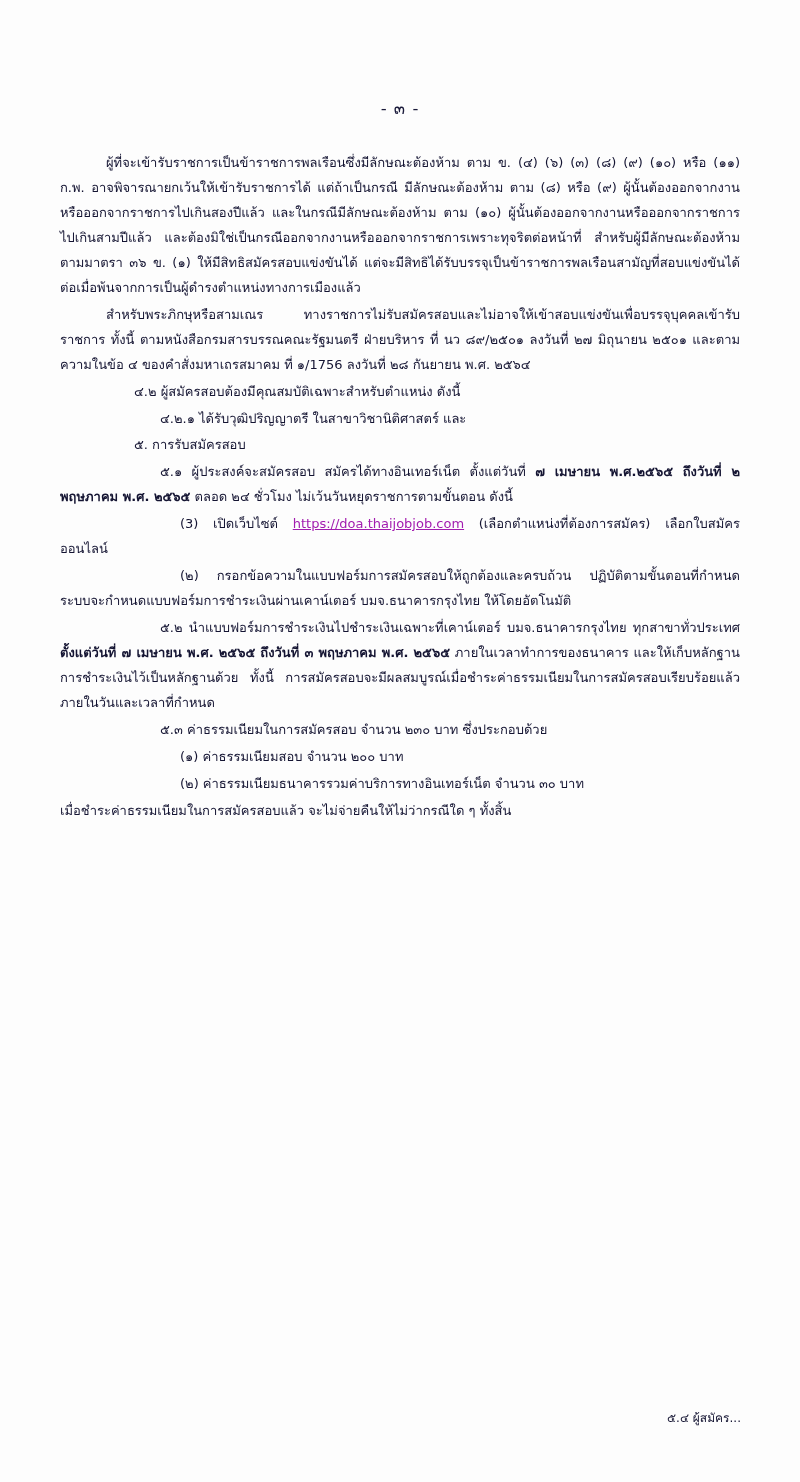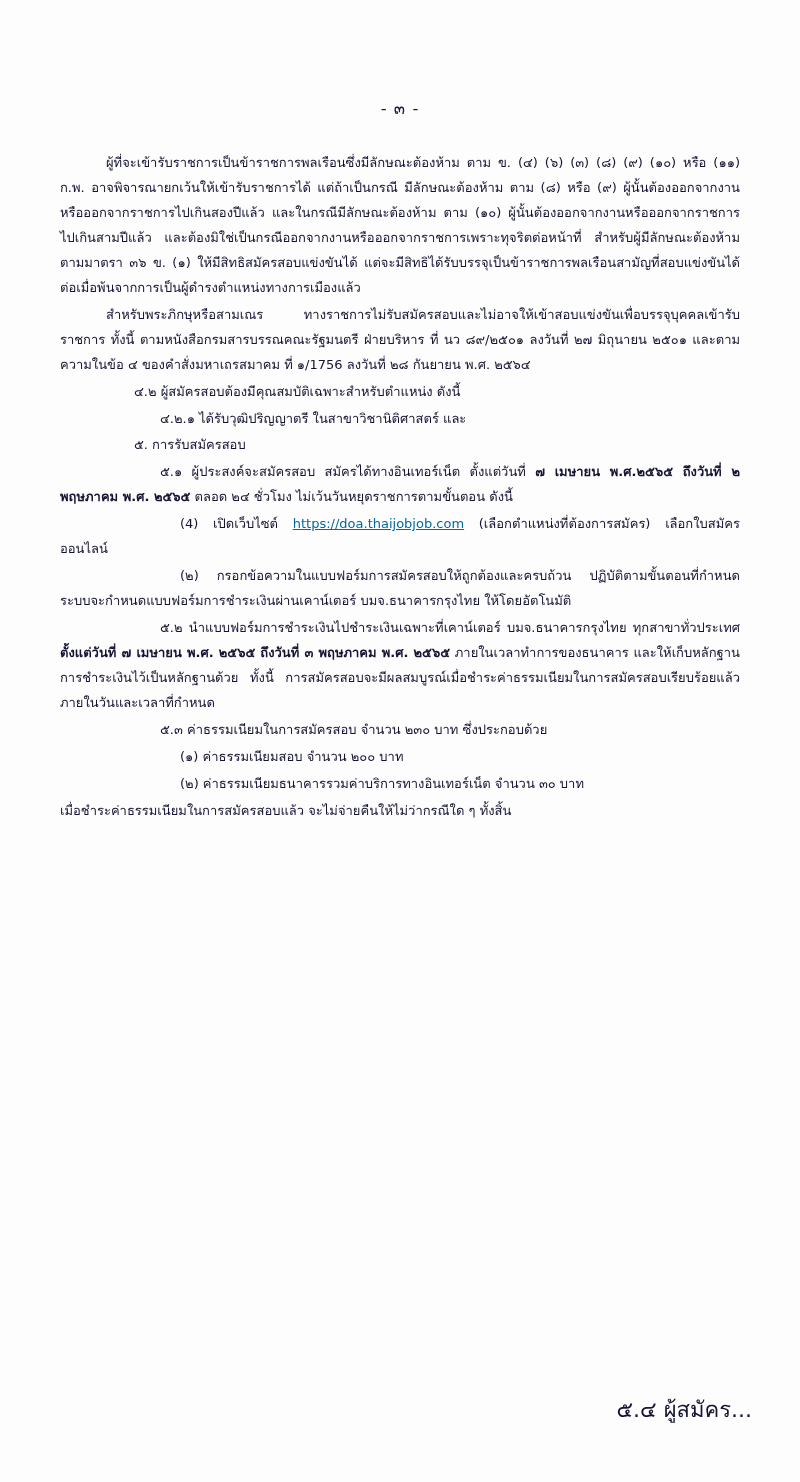--- a/index.html
+++ b/index.html
@@ -36,31 +36,31 @@
   p {
     margin: 0;
   }
   .indent-1 { text-indent: 46px; }
   .indent-2 { text-indent: 74px; }
   .indent-3 { text-indent: 100px; }
   .indent-4 { text-indent: 120px; }
   .no-indent { text-indent: 0; }
   .bold { font-weight: bold; }
   .link {
-    color: #0369a1;
+    color: #a21caf;
     text-decoration: underline;
   }
   .sect {
     margin-top: 2px;
   }
   .footer-line {
     position: absolute;
-    right: 48px;
+    right: 59px;
     bottom: 55px;
-    font-size: 22px;
+    font-size: 12px;
     color: #141432;
   }
 </style>
 </head>
 <body>
 
 <div class="page">
 
   <div class="page-number">- ๓ -</div>
 
@@ -75,21 +75,21 @@
     <p class="indent-3 sect">๔.๒.๑  ได้รับวุฒิปริญญาตรี ในสาขาวิชานิติศาสตร์ และ</p>
 
 
     <p class="indent-2 sect">๕.  การรับสมัครสอบ</p>
 
     <p class="indent-3 sect">
       <span>๕.๑  ผู้ประสงค์จะสมัครสอบ สมัครได้ทางอินเทอร์เน็ต ตั้งแต่วันที่ </span><span class="bold">๗ เมษายน พ.ศ.๒๕๖๕ ถึงวันที่ ๒ พฤษภาคม พ.ศ. ๒๕๖๕</span><span> ตลอด ๒๔ ชั่วโมง  ไม่เว้นวันหยุดราชการตามขั้นตอน  ดังนี้</span>
     </p>
 
     <p class="indent-4 sect">
-      <span>(4)   เปิดเว็บไซต์ </span><a class="link" href="#">https://doa.thaijobjob.com</a><span> (เลือกตำแหน่งที่ต้องการสมัคร) เลือกใบสมัครออนไลน์</span>
+      <span>(3)   เปิดเว็บไซต์ </span><a class="link" href="#">https://doa.thaijobjob.com</a><span> (เลือกตำแหน่งที่ต้องการสมัคร) เลือกใบสมัครออนไลน์</span>
     </p>
 
     <p class="indent-4 sect">(๒)  กรอกข้อความในแบบฟอร์มการสมัครสอบให้ถูกต้องและครบถ้วน ปฏิบัติตามขั้นตอนที่กำหนดระบบจะกำหนดแบบฟอร์มการชำระเงินผ่านเคาน์เตอร์ บมจ.ธนาคารกรุงไทย ให้โดยอัตโนมัติ</p>
 
 
 
     <p class="indent-3 sect">
       <span>๕.๒  นำแบบฟอร์มการชำระเงินไปชำระเงินเฉพาะที่เคาน์เตอร์ บมจ.ธนาคารกรุงไทย ทุกสาขาทั่วประเทศ </span><span class="bold">ตั้งแต่วันที่ ๗ เมษายน พ.ศ. ๒๕๖๕ ถึงวันที่ ๓ พฤษภาคม พ.ศ. ๒๕๖๕</span><span> ภายในเวลาทำการของธนาคาร และให้เก็บหลักฐานการชำระเงินไว้เป็นหลักฐานด้วย ทั้งนี้  การสมัครสอบจะมีผลสมบูรณ์เมื่อชำระค่าธรรมเนียมในการสมัครสอบเรียบร้อยแล้วภายในวันและเวลาที่กำหนด</span>
     </p>
 

